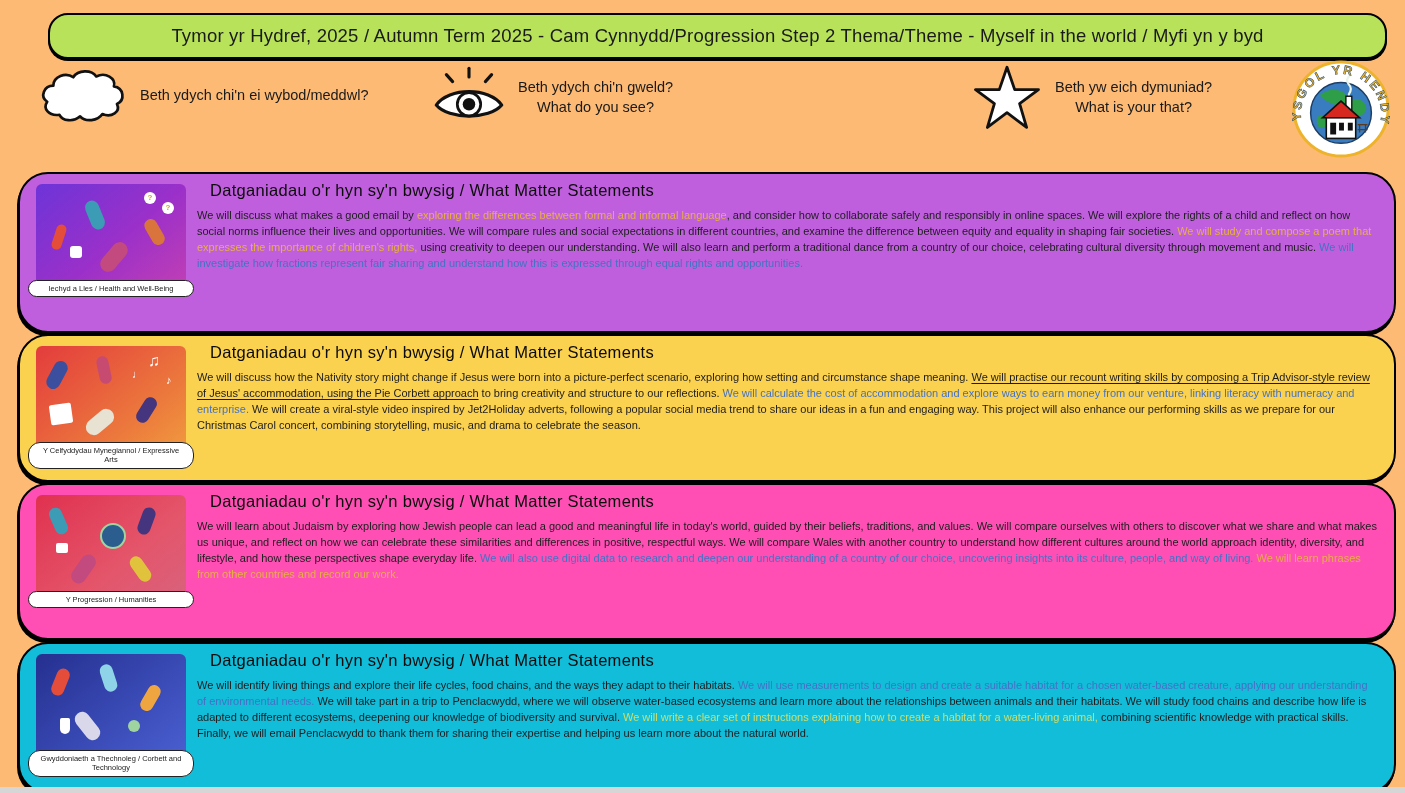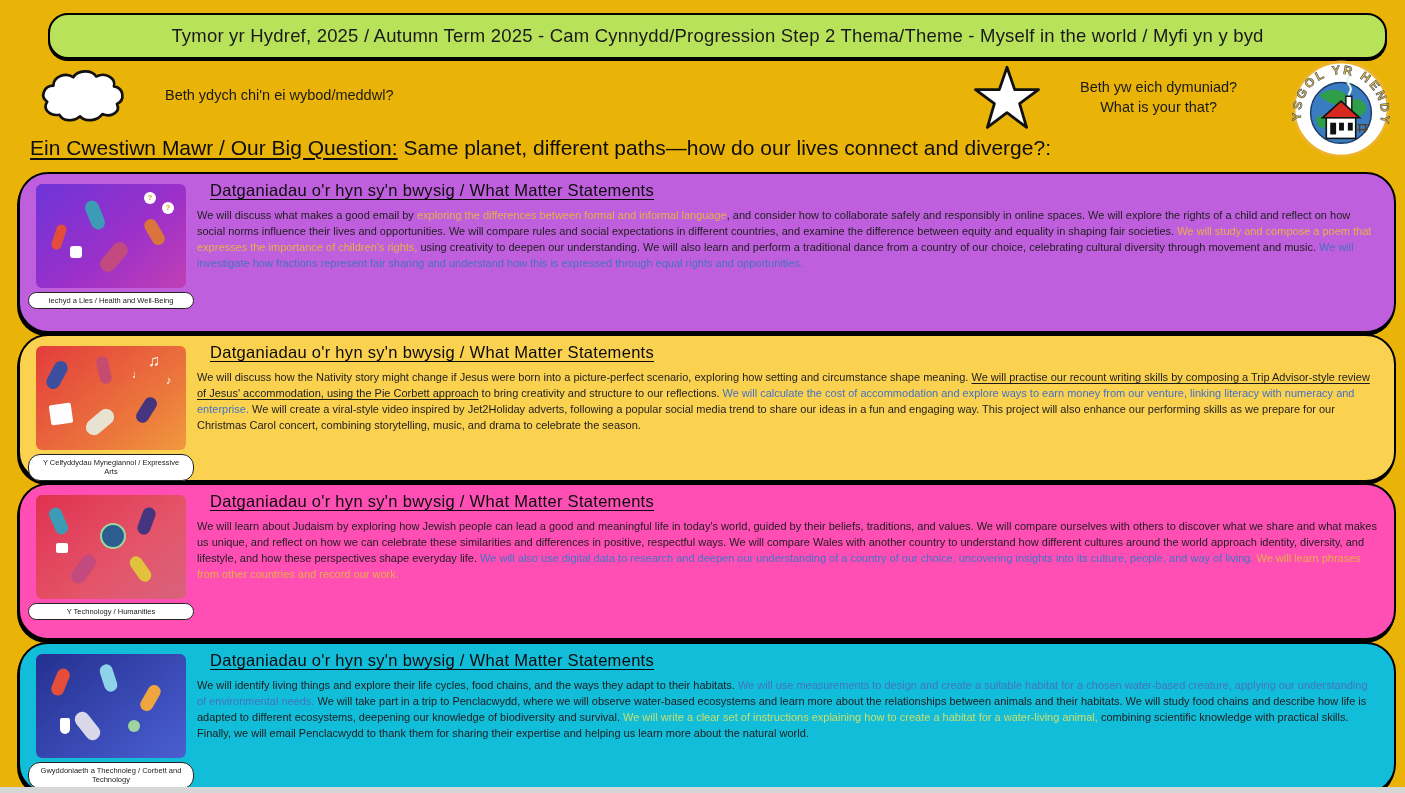--- a/index.html
+++ b/index.html
@@ -1,46 +1,46 @@
 <!DOCTYPE html>
 <html style="--banner_green: #b7e25a; --box_purple: #c05fdd; --box_yellow: #fbd150; --box_pink: #ff4fb5; --box_cyan: #12bdd9; --text_dark: #1d1d1f; --text_orange: #e9ae47; --text_blue: #4472c4; --text_green: #cadf6e;"><head>
 <meta charset="utf-8">
 <style>
   html,body{margin:0;padding:0;background:#fff;}
-  #page{position:relative;width:1405px;height:793px;background:#eab308;overflow:hidden;
+  #page{position:relative;width:1405px;height:793px;background:#fdba74;overflow:hidden;
         font-family:"Liberation Sans",sans-serif;color:#1d1d1f;}
 
   
   .banner{position:absolute;left:48px;top:13px;width:1335px;height:42px;
           background:var(--banner_green);border:2px solid #000;border-radius:20px;
           box-shadow:0 2px 0 #000;display:flex;align-items:center;justify-content:center;}
   .banner span{font-size:18.5px;letter-spacing:.2px;color:#1a1a1a;}
 
   
   .prompt{position:absolute;display:flex;align-items:center;gap:10px;}
-  .prompt .ptext{text-align:center;font-size:14.5px;line-height:1.35;color:#1a1a1a;margin-left:25px;}
+  .prompt .ptext{text-align:center;font-size:14.5px;line-height:1.35;color:#1a1a1a;}
   .picon svg{display:block;}
 
   .logo{position:absolute;left:1292px;top:60px;width:98px;height:98px;}
 
   
   .bigq{position:absolute;left:30px;top:136px;width:1270px;font-size:21px;color:#0d0d0d;}
   .bigq .bq-label{text-decoration:underline;text-underline-offset:3px;}
 
   
   .sbox{position:absolute;left:18px;width:1374px;border:2.5px solid #000;border-radius:30px;
         box-shadow:-1px 3px 0 #000;}
   .thumb{position:absolute;left:16px;top:10px;width:150px;height:104px;border-radius:6px;overflow:hidden;}
   .thumb span{position:absolute;}
   .fig{border-radius:8px;}
-  .pill{position:absolute;left:8px;top:118px;width:166px;box-sizing:border-box;
+  .pill{position:absolute;left:8px;top:106px;width:166px;box-sizing:border-box;
         background:#fff;border:1.5px solid #222;border-radius:12px;padding:3px 8px;
         font-size:7.5px;line-height:1.25;text-align:center;color:#222;}
   .box-heading{position:absolute;left:190px;top:7px;font-size:16.5px;color:#0b0b0b;
-               text-decoration:underline;text-underline-offset:3px;letter-spacing:.3px;}
+               text-underline-offset:3px;letter-spacing:.3px;}
   .box-text{position:absolute;left:177px;right:16px;top:33px;font-size:11px;line-height:1.46;
             color:var(--text_dark);}
   .seg-normal{color:var(--text_dark);}
   .seg-orange{color:var(--text_orange);}
   .seg-blue{color:var(--text_blue);}
   .seg-green{color:var(--text_green);}
   .seg-underline{color:var(--text_dark);text-decoration:underline;text-underline-offset:2px;}
 
   #box1{top:172px;height:157px;background:var(--box_purple);}
   #box2{top:334px;height:144px;background:var(--box_yellow);}
@@ -69,20 +69,36 @@
     <div class="picon">
       <svg width="92" height="60" viewBox="0 0 120 75">
         <path d="M28 62 C14 64 6 54 12 45 C2 38 8 24 20 24 C20 12 36 6 46 13 C52 3 70 3 76 12 C88 6 102 14 99 25 C112 27 114 43 103 48 C108 58 96 66 84 61 C78 70 62 72 55 64 C46 72 32 70 28 62 Z" fill="#fff" stroke="#111" stroke-width="3.5" stroke-linejoin="round"></path>
       </svg>
     </div>
     <div class="ptext">
       <div>Beth ydych chi'n ei wybod/meddwl?</div>
     </div>
   </div>
 
+  <div class="prompt" style="left:430px;top:66px;">
+    <div class="picon">
+      <svg width="78" height="64" viewBox="0 0 100 82">
+        <path d="M50 14 L50 3" stroke="#111" stroke-width="4" stroke-linecap="round"></path>
+        <path d="M29 20 L21 11" stroke="#111" stroke-width="4" stroke-linecap="round"></path>
+        <path d="M71 20 L79 11" stroke="#111" stroke-width="4" stroke-linecap="round"></path>
+        <path d="M8 50 C24 27 76 27 92 50 C76 69 24 69 8 50 Z" fill="#fff" stroke="#111" stroke-width="4" stroke-linejoin="round"></path>
+        <circle cx="50" cy="49" r="15" fill="#fff" stroke="#111" stroke-width="3.5"></circle>
+        <circle cx="50" cy="49" r="8" fill="#111"></circle>
+      </svg>
+    </div>
+    <div class="ptext">
+      <div>Beth ydych chi'n gweld?</div>
+      <div>What do you see?</div>
+    </div>
+  </div>
 
 
   <div class="prompt" style="left:972px;top:64px;gap:13px;">
     <div class="picon">
       <svg width="70" height="68" viewBox="0 0 100 96">
         <polygon points="50,4 61,36 95,36 68,56 78,90 50,69 22,90 32,56 5,36 39,36" fill="#fff" stroke="#111" stroke-width="4" stroke-linejoin="round"></polygon>
       </svg>
     </div>
     <div class="ptext">
       <div>Beth yw eich dymuniad?</div>
@@ -107,23 +123,20 @@
       <path d="M67 66 h10 M67 71 h10 M69 66 v8 M75 66 v8" stroke="#5a3b1e" stroke-width="1.3"></path>
       <defs>
           <path id="arcTop" d="M11 68 A41 41 0 1 1 89 68" fill="none"></path>
         </defs>
       <text font-size="12.5" font-weight="bold" fill="#f0b52f" stroke="#23486e" stroke-width="0.55" letter-spacing="2.5" font-family="Liberation Sans, sans-serif">
         <textPath href="#arcTop" startOffset="4%">YSGOL YR HENDY</textPath>
       </text>
     </svg>
   </div>
 
-  <div class="bigq">
-    <span class="bq-label">Ein Cwestiwn Mawr / Our Big Question:</span><span> Same planet, different paths—how do our lives connect and diverge?:</span>
-  </div>
 
   <div id="box1" class="sbox" style="background-color: rgb(192, 95, 221);">
     <div class="thumb thumb1">
       <span class="bubble" style="left:108px;top:8px;">?</span>
       <span class="bubble" style="left:126px;top:18px;">?</span>
       <span class="fig" style="left:18px;top:40px;width:10px;height:26px;background:#e44d3a;transform:rotate(18deg);"></span>
       <span class="fig" style="left:52px;top:16px;width:14px;height:30px;background:#3c9bb5;transform:rotate(-22deg);"></span>
       <span class="fig" style="left:70px;top:56px;width:16px;height:34px;background:#c24a7e;transform:rotate(40deg);"></span>
       <span class="fig" style="left:112px;top:34px;width:13px;height:28px;background:#d8743c;transform:rotate(-30deg);"></span>
       <span class="fig" style="left:34px;top:62px;width:12px;height:12px;background:#fff;border-radius:3px;"></span>
@@ -151,21 +164,21 @@
 
   <div id="box3" class="sbox" style="background-color: rgb(255, 79, 181);">
     <div class="thumb thumb3">
       <span class="fig" style="left:64px;top:28px;width:22px;height:22px;background:#2b5e8e;border-radius:50%;border:2px solid #9fd4a0;"></span>
       <span class="fig" style="left:16px;top:12px;width:13px;height:28px;background:#3c9bb5;transform:rotate(-24deg);"></span>
       <span class="fig" style="left:104px;top:12px;width:13px;height:28px;background:#44357e;transform:rotate(20deg);"></span>
       <span class="fig" style="left:40px;top:58px;width:15px;height:32px;background:#c24a7e;transform:rotate(35deg);"></span>
       <span class="fig" style="left:98px;top:60px;width:13px;height:28px;background:#e0c23c;transform:rotate(-35deg);"></span>
       <span class="fig" style="left:20px;top:48px;width:12px;height:10px;background:#fff;border-radius:2px;"></span>
     </div>
-    <div class="pill">Y Technology / Humanities</div>
+    <div class="pill">Y Progression / Humanities</div>
     <div class="box-heading">Datganiadau o'r hyn sy'n bwysig / What Matter Statements</div>
     <div class="box-text"><span class="seg-normal">We will learn about Judaism by exploring how Jewish people can lead a good and meaningful life in today's world, guided by their beliefs, traditions, and values. We will compare ourselves with others to discover what we share and what makes us unique, and reflect on how we can celebrate these similarities and differences in positive, respectful ways. We will compare Wales with another country to understand how different cultures around the world approach identity, diversity, and lifestyle, and how these perspectives shape everyday life. </span><span class="seg-blue">We will also use digital data to research and deepen our understanding of a country of our choice, uncovering insights into its culture, people, and way of living. </span><span class="seg-orange">We will learn phrases from other countries and record our work.</span></div>
   </div>
 
   <div id="box4" class="sbox" style="background-color: rgb(18, 189, 217);">
     <div class="thumb thumb4">
       <span class="fig" style="left:18px;top:14px;width:13px;height:28px;background:#e44d3a;transform:rotate(22deg);"></span>
       <span class="fig" style="left:66px;top:10px;width:13px;height:28px;background:#8fd3e8;transform:rotate(-18deg);"></span>
       <span class="fig" style="left:108px;top:30px;width:13px;height:28px;background:#f0a640;transform:rotate(30deg);"></span>
       <span class="fig" style="left:44px;top:56px;width:15px;height:32px;background:#d8d8ea;transform:rotate(-38deg);"></span>

